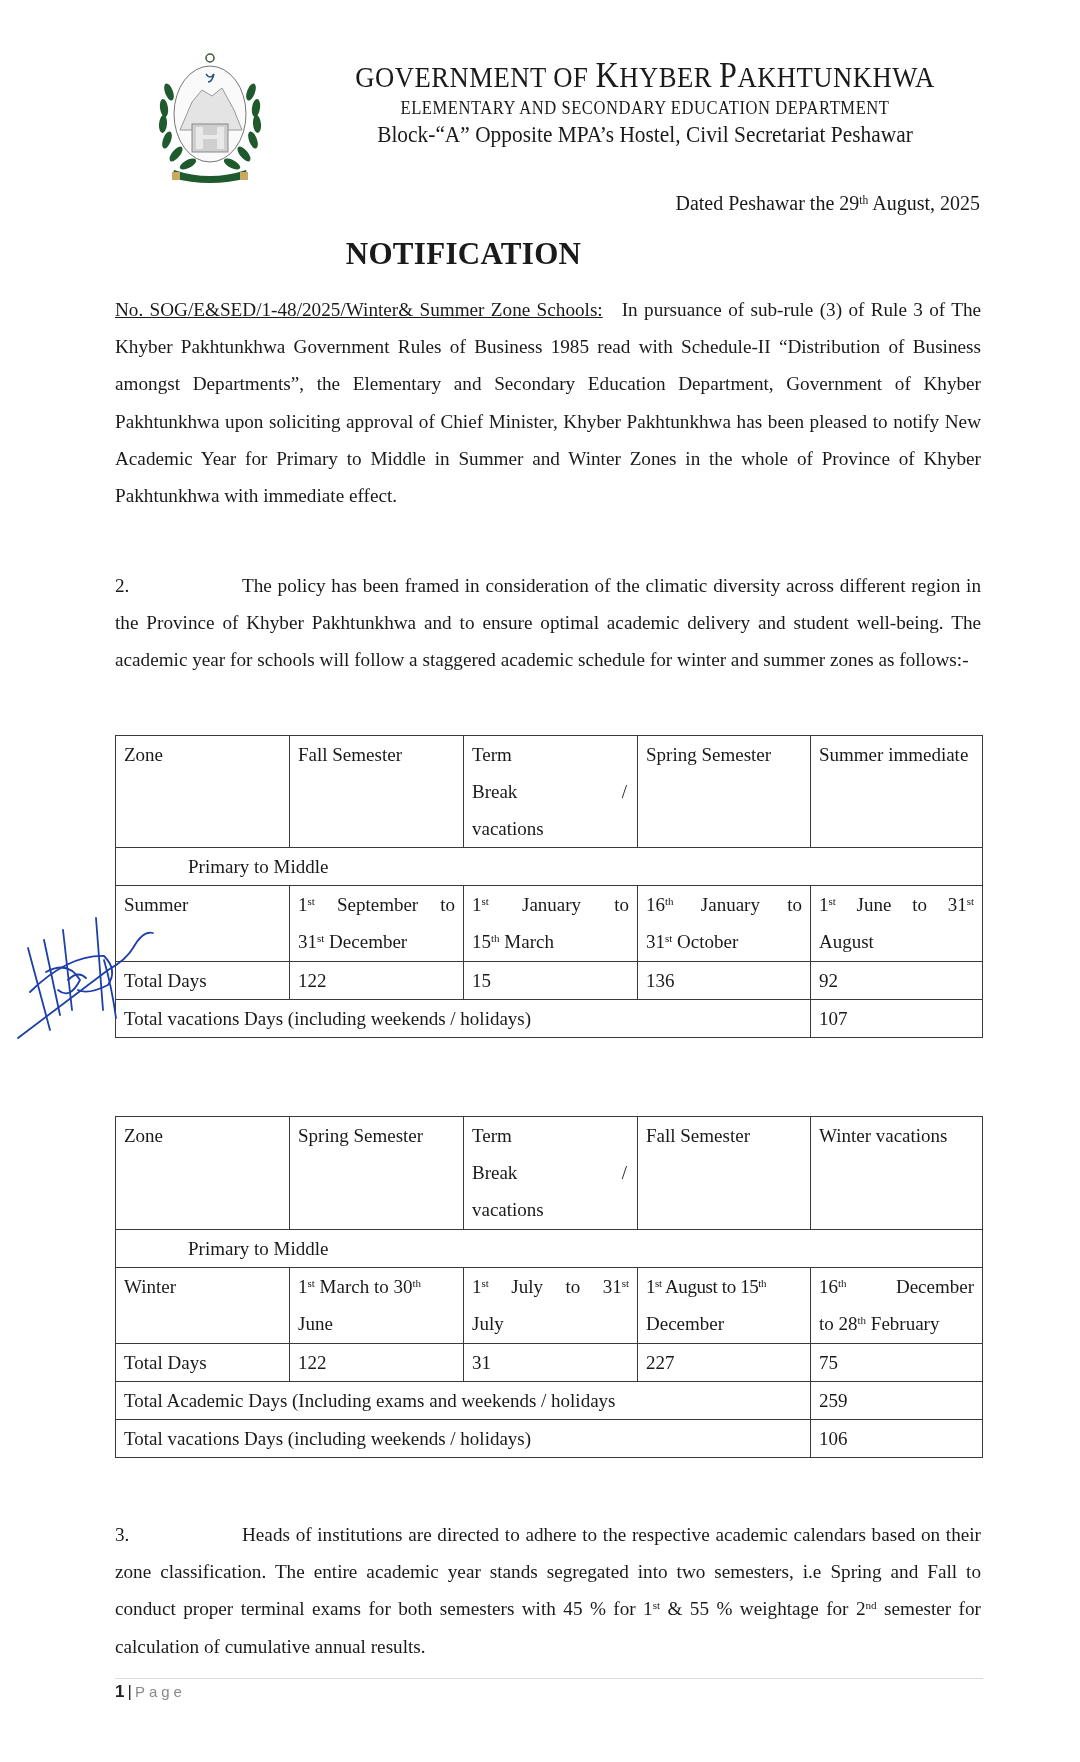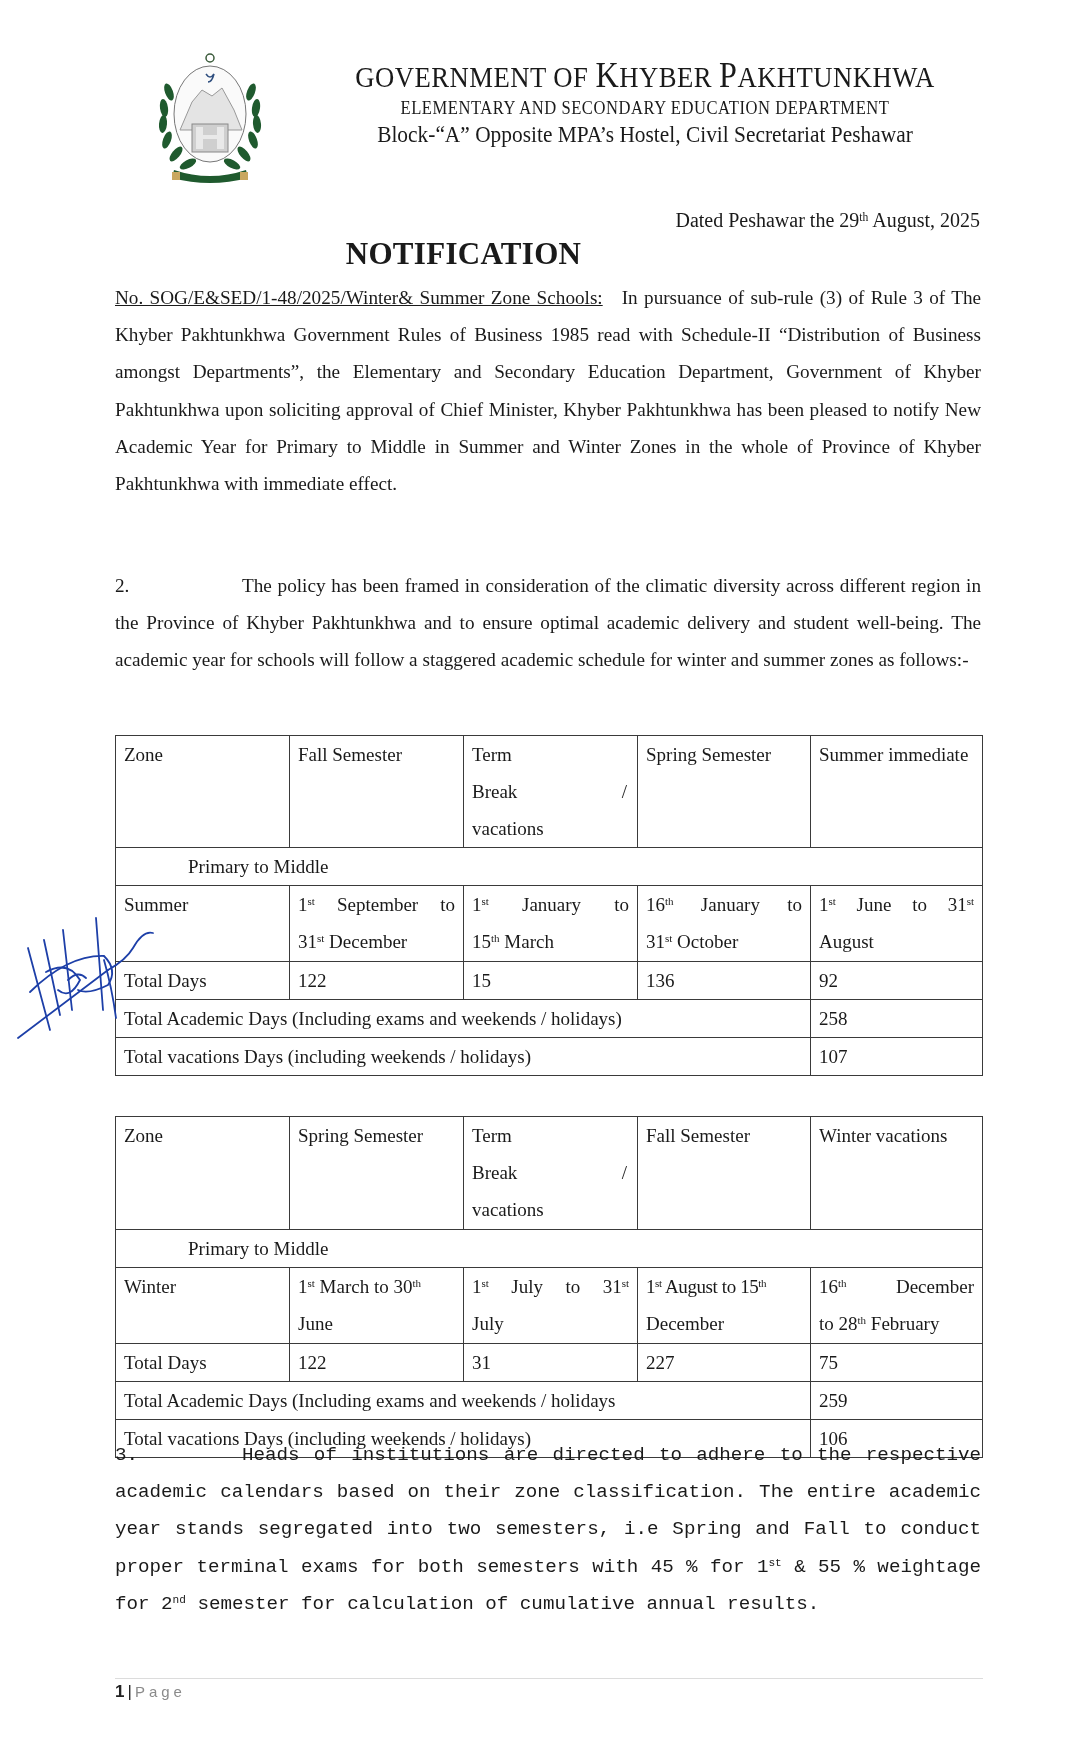--- a/index.html
+++ b/index.html
@@ -4,27 +4,27 @@
 <style>
   html, body { margin:0; padding:0; background:#ffffff; }
   body { width:1080px; height:1762px; position:relative; overflow:hidden; font-family:"Liberation Serif", serif; color:#1a1a1a; }
   .abs { position:absolute; }
   .logo { left:152px; top:52px; width:116px; height:132px; }
   .hdr { left:300px; width:690px; text-align:center; white-space:nowrap; }
   .hdr1 { top:56px; font-size:29px; letter-spacing:0.5px; transform:scaleX(0.92); transform-origin:center; }
   .hdr1 .big { font-size:35px; }
   .hdr2 { top:98px; font-size:18px; letter-spacing:0.6px; transform:scaleX(0.92); }
   .hdr3 { top:122px; font-size:23px; transform:scaleX(0.93); }
-  .dated { right:100px; top:209px; font-size:20px; }
+  .dated { right:100px; top:192px; font-size:20px; }
   sup { font-size:0.58em; vertical-align:0.55em; line-height:0; }
   .title { left:0; width:904px; top:236px; text-align:center; font-size:31px; font-weight:bold; letter-spacing:0.3px; padding-left:23px; box-sizing:border-box; }
   .para { left:115px; width:866px; font-size:19.2px; line-height:37.2px; text-align:justify; }
-  .p1 { top:279px; }
+  .p1 { top:291px; }
   .p2 { top:567px; }
-  .p3 { top:1437px;font-family:Liberation Mono, monospace; }
+  .p3 { top:1516px; }
   .ref { text-decoration:underline; }
   .num { display:inline-block; width:127px; }
   table.grid { position:absolute; left:115px; width:867px; border-collapse:collapse; font-size:19px; line-height:37px; table-layout:fixed;border-radius:11px; }
   table.grid td { border:1.3px solid #3a3a3a; vertical-align:top; padding:0 8px 0 8px; }
   .t1 { top:735px; }
   .t2 { top:1116px; }
   .termcell { position:relative; }
   .slash { position:absolute; right:10px; top:37px; }
   .indent { padding-left:72px !important; }
   .footer-rule { left:115px; width:868px; top:1678px; height:1px; background:#dcdcdc; }
@@ -131,24 +131,20 @@
         </td>
   </tr>
   <tr style="height:38px">
     <td>Total Days</td>
     <td>122</td>
     <td>15</td>
     <td>136</td>
     <td>92</td>
   </tr>
   <tr style="height:38px">
-    <td colspan="4">Total Academic Days (Including exams and weekends / holidays)</td>
-    <td>258</td>
-  </tr>
-  <tr style="height:38px">
     <td colspan="4">Total vacations Days (including weekends / holidays)</td>
     <td>107</td>
   </tr>
 </tbody>
   </table>
 
 <table class="grid t2">
   <colgroup>
       <col style="width:174px">
       <col style="width:174px">

